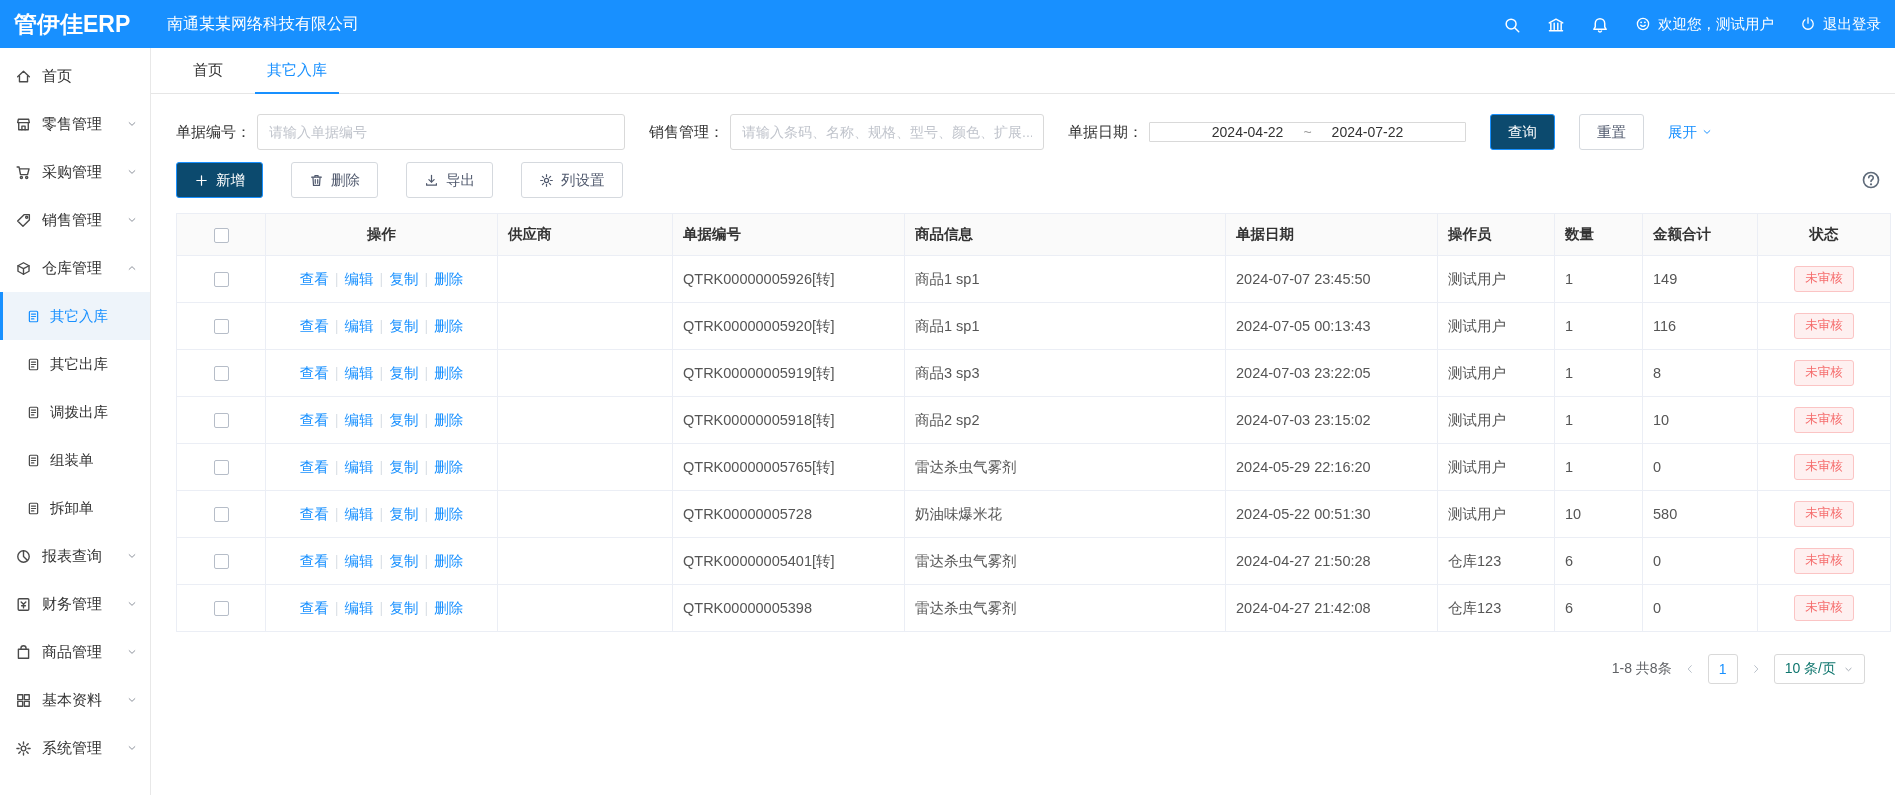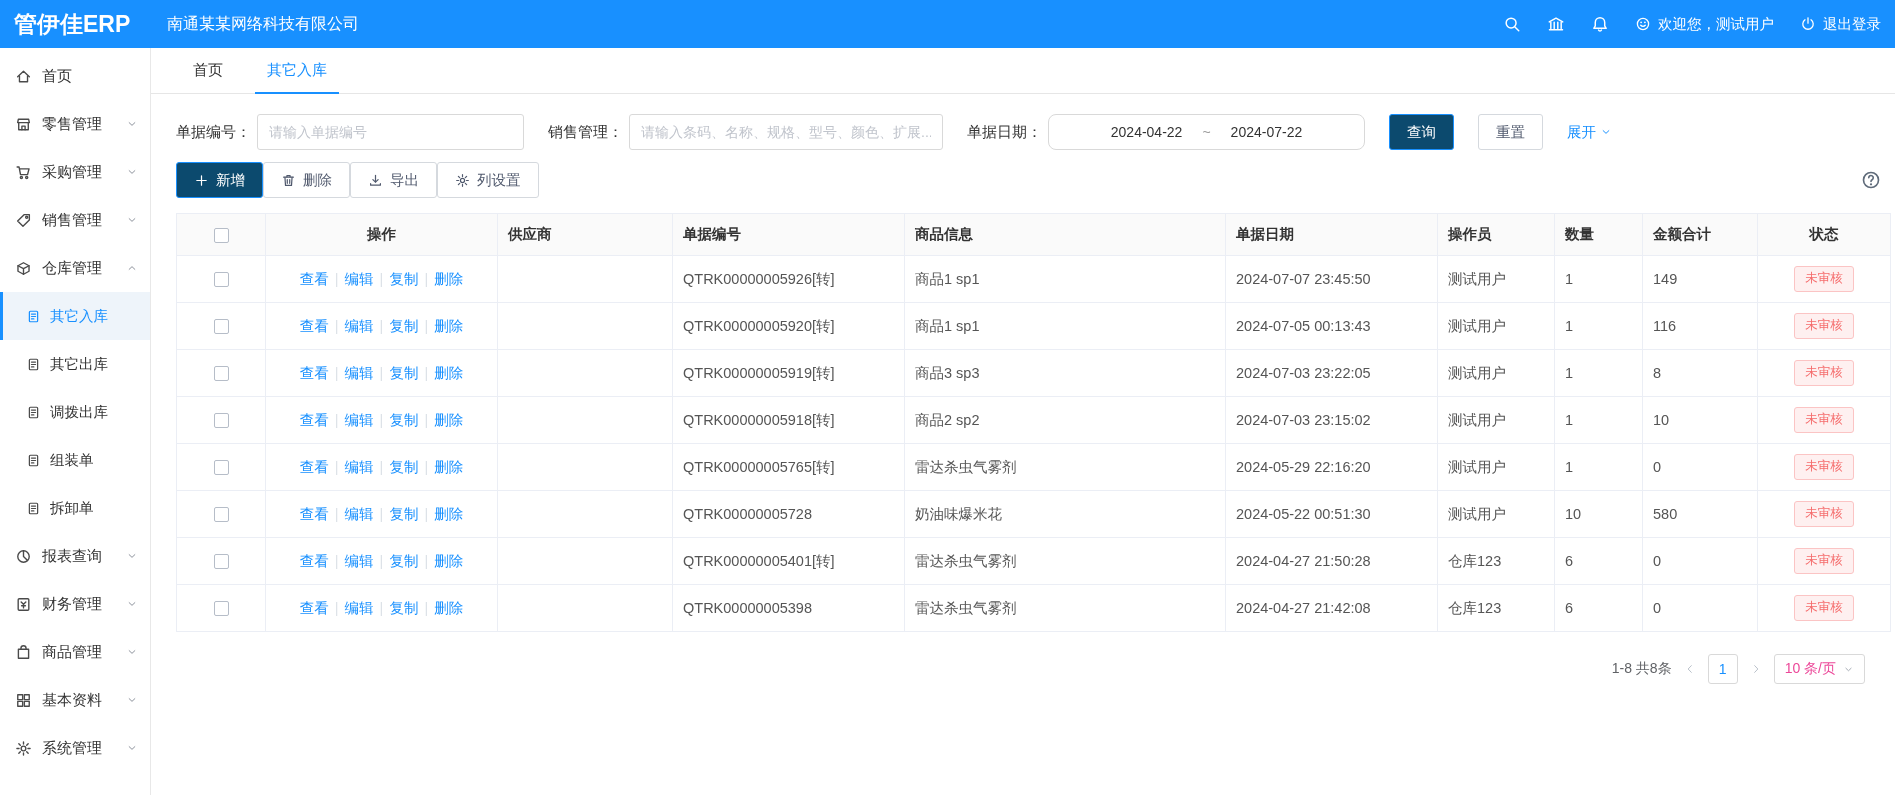--- a/index.html
+++ b/index.html
@@ -4,21 +4,21 @@
 <style>
   *{box-sizing:border-box;margin:0;padding:0}
   html,body{width:1895px;height:795px;overflow:hidden}
   body{font-family:"Liberation Sans","DejaVu Sans",sans-serif;font-size:15px;color:#333;background:#fff}
   svg{display:block;width:100%;height:100%}
 
   
   .topbar{height:48px;background:#1890ff;display:flex;align-items:center;color:#fff}
   .logo{width:151px;font-size:23px;font-weight:bold;padding-left:14px;white-space:nowrap}
   .company{font-size:16px;padding-left:16px}
-  .top-right{margin-left:auto;display:flex;align-items:flex-start;gap:26px;padding-right:14px;font-size:14.5px}
+  .top-right{margin-left:auto;display:flex;align-items:flex-end;gap:26px;padding-right:14px;font-size:14.5px}
   .hicon{width:18px;height:18px;display:inline-flex;cursor:pointer;color:#fff}
   .hicon.sm{width:16px;height:16px}
   .top-user,.top-logout{display:flex;align-items:center;gap:7px;cursor:pointer;white-space:nowrap}
 
   
   .layout{display:flex;height:747px}
   .sidebar{width:151px;height:100%;border-right:1px solid #e8e8e8;padding-top:4px;background:#fff;flex:none}
   .main{flex:1;display:flex;flex-direction:column;min-width:0}
 
   
@@ -36,50 +36,50 @@
   .tab{display:flex;align-items:center;padding:0 12px;font-size:15px;color:#333;cursor:pointer;position:relative;white-space:nowrap}
   .tab.active{color:#1890ff}
   .tab.active::after{content:"";position:absolute;left:0;right:0;bottom:-1px;height:2px;background:#1890ff}
 
   
   .content{flex:1;padding:0 4px 0 25px;position:relative;overflow:hidden}
 
   .filters{margin-top:20px;display:flex;align-items:center;gap:24px;flex-wrap:nowrap}
   .fgroup{display:flex;align-items:center;gap:6px;white-space:nowrap}
   .flabel{font-size:15px;color:#333}
-  .finput{height:36px;border:1px solid #d9d9d9;border-radius:3px;padding:0 11px;font-size:14px;color:#333;width:267px;outline:none;background:#fff}
+  .finput{height:36px;border:1px solid #d9d9d9;border-radius:3px;padding:0 11px;font-size:14px;color:#333;width:368px;outline:none;background:#fff}
   .finput.wide{width:314px}
   .finput::placeholder{color:#c0c4cc}
-  .daterange{height:36px;width:317px;border:1px solid #d9d9d9;border-radius:8px;display:flex;align-items:center;justify-content:center;gap:20px;font-size:14px;color:#333;cursor:pointer;background:#fff}
+  .daterange{height:20px;width:317px;border:1px solid #d9d9d9;border-radius:1px;display:flex;align-items:center;justify-content:center;gap:20px;font-size:14px;color:#333;cursor:pointer;background:#fff}
   .daterange .dsep{color:#999}
   .btn{height:36px;border-radius:3px;border:1px solid #d5d9de;background:#fff;color:#515a6e;font-size:14.5px;padding:0 17px;cursor:pointer;display:inline-flex;align-items:center;gap:7px;font-family:inherit;white-space:nowrap}
   .btn.primary{background:#0c4a6e;border-color:#1890ff;color:#fff}
   .expand-link{color:#1890ff;font-size:14.5px;display:inline-flex;align-items:center;gap:4px;cursor:pointer;white-space:nowrap}
   .expand-link .ic{width:12px;height:12px;color:#1890ff}
 
-  .toolbar{margin-top:12px;display:flex;align-items:center;gap:0;position:relative}
+  .toolbar{margin-top:12px;display:flex;align-items:center;gap:28px;position:relative}
   .bic{width:15px;height:15px;display:inline-flex}
   .help{position:absolute;right:10px;top:8px;width:20px;height:20px;color:#5f6b7a;display:inline-flex;cursor:pointer}
 
   
   .grid{margin-top:15px;width:100%;border-collapse:collapse;table-layout:fixed}
   .grid th,.grid td{border:1px solid #ebeef5;white-space:nowrap;overflow:hidden;text-overflow:ellipsis;padding:0 10px}
   .grid th{height:42px;background:#fafafa;font-size:14.5px;color:#333;font-weight:bold;text-align:left}
   .grid td{height:47px;font-size:14.5px;color:#555}
   .col-cb,.col-op,.col-status{text-align:center !important}
   .cb{display:inline-block;width:15px;height:15px;border:1px solid #b6bdc8;border-radius:2px;background:#fff;vertical-align:middle;cursor:pointer}
   .alink{color:#1890ff;text-decoration:none;font-size:14.5px;cursor:pointer}
   .asep{color:#dde2e8;margin:0 6px}
   .badge{display:inline-block;padding:3px 10px;font-size:12.5px;line-height:1.4;color:#f56c6c;background:#fef0f0;border:1px solid #fbc4c4;border-radius:3px}
 
   
   .pager{margin-top:22px;display:flex;justify-content:flex-end;align-items:center;gap:12px;color:#606266;font-size:14px;padding-right:26px}
   .pchev{width:12px;height:12px;color:#b8bfc9;display:inline-flex;cursor:pointer}
   .page-box{min-width:30px;height:30px;border:1px solid #d9d9d9;border-radius:3px;display:inline-flex;align-items:center;justify-content:center;color:#1890ff;cursor:pointer;padding:0 6px}
-  .psize{height:30px;border:1px solid #d9d9d9;border-radius:3px;display:inline-flex;align-items:center;gap:7px;padding:0 10px;color:#ec4899;cursor:pointer;white-space:nowrap}
+  .psize{height:30px;border:1px solid #d9d9d9;border-radius:3px;display:inline-flex;align-items:center;gap:7px;padding:0 10px;color:#0f766e;cursor:pointer;white-space:nowrap}
   .psize .ic{width:11px;height:11px;color:#9aa1ab}
 </style>
 </head>
 <body>
 
 <header class="topbar">
   <div class="logo">管伊佳ERP</div>
   <div class="company">南通某某网络科技有限公司</div>
   <div class="top-right">
     <span class="hicon">

